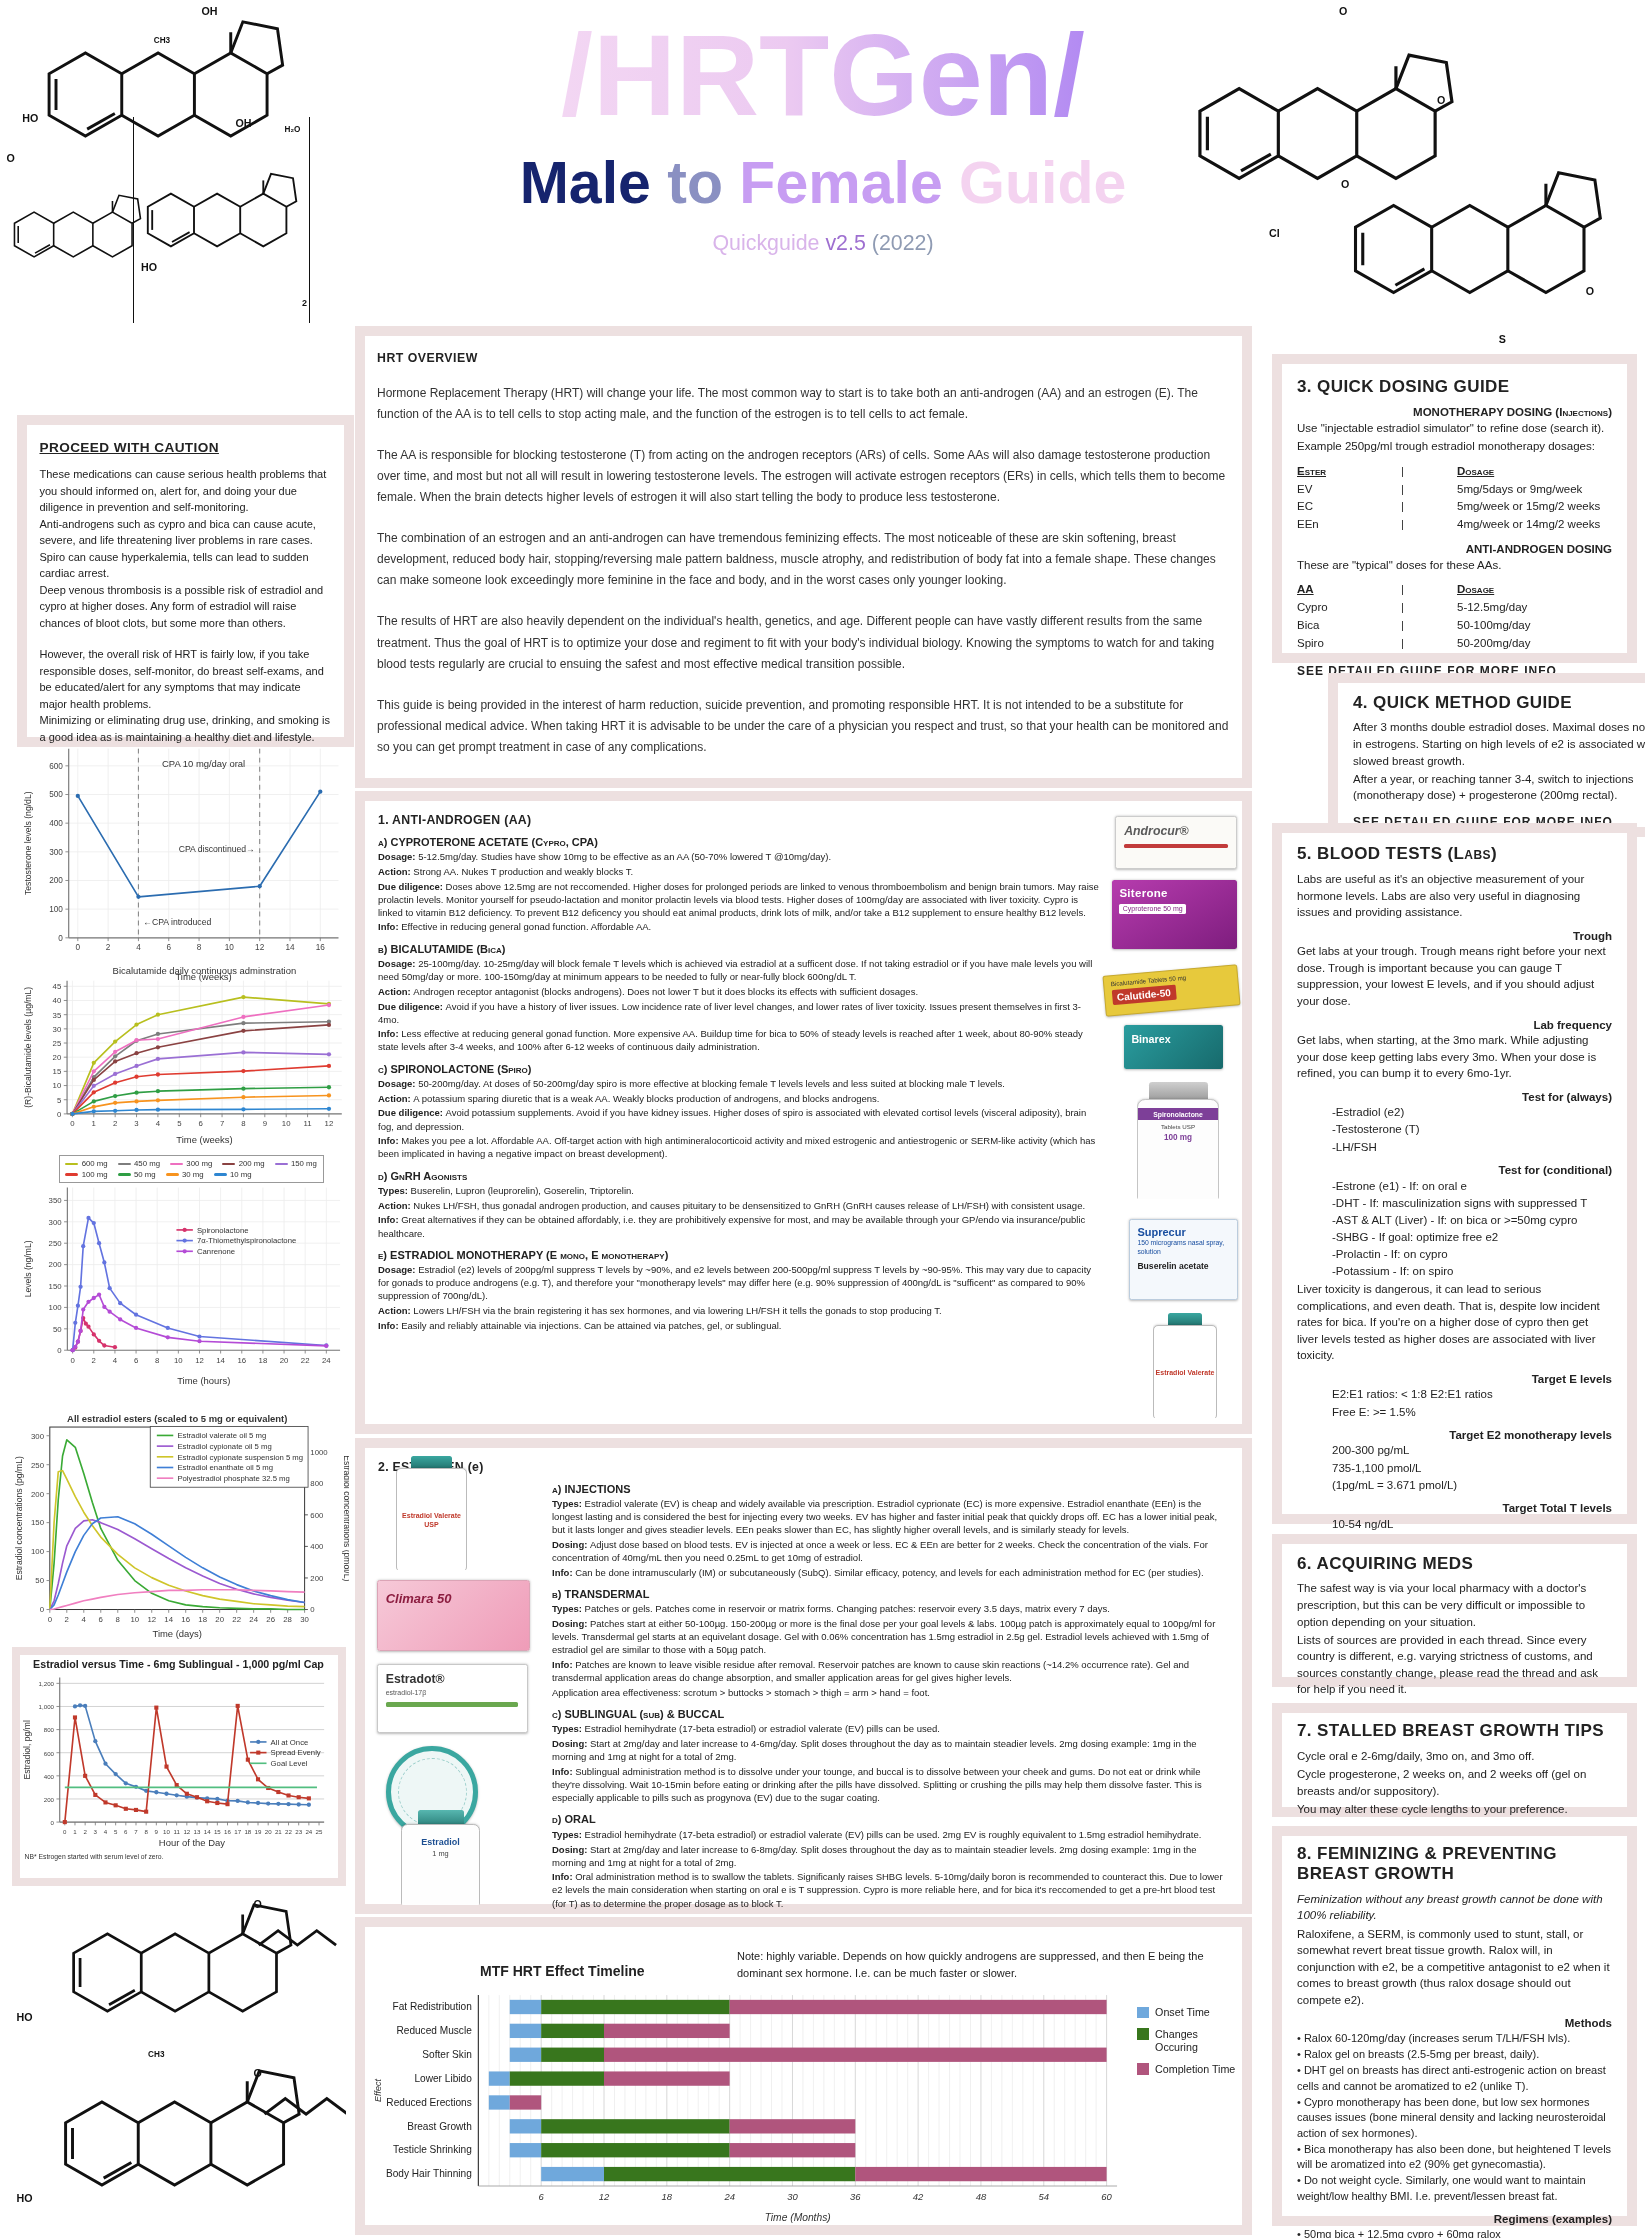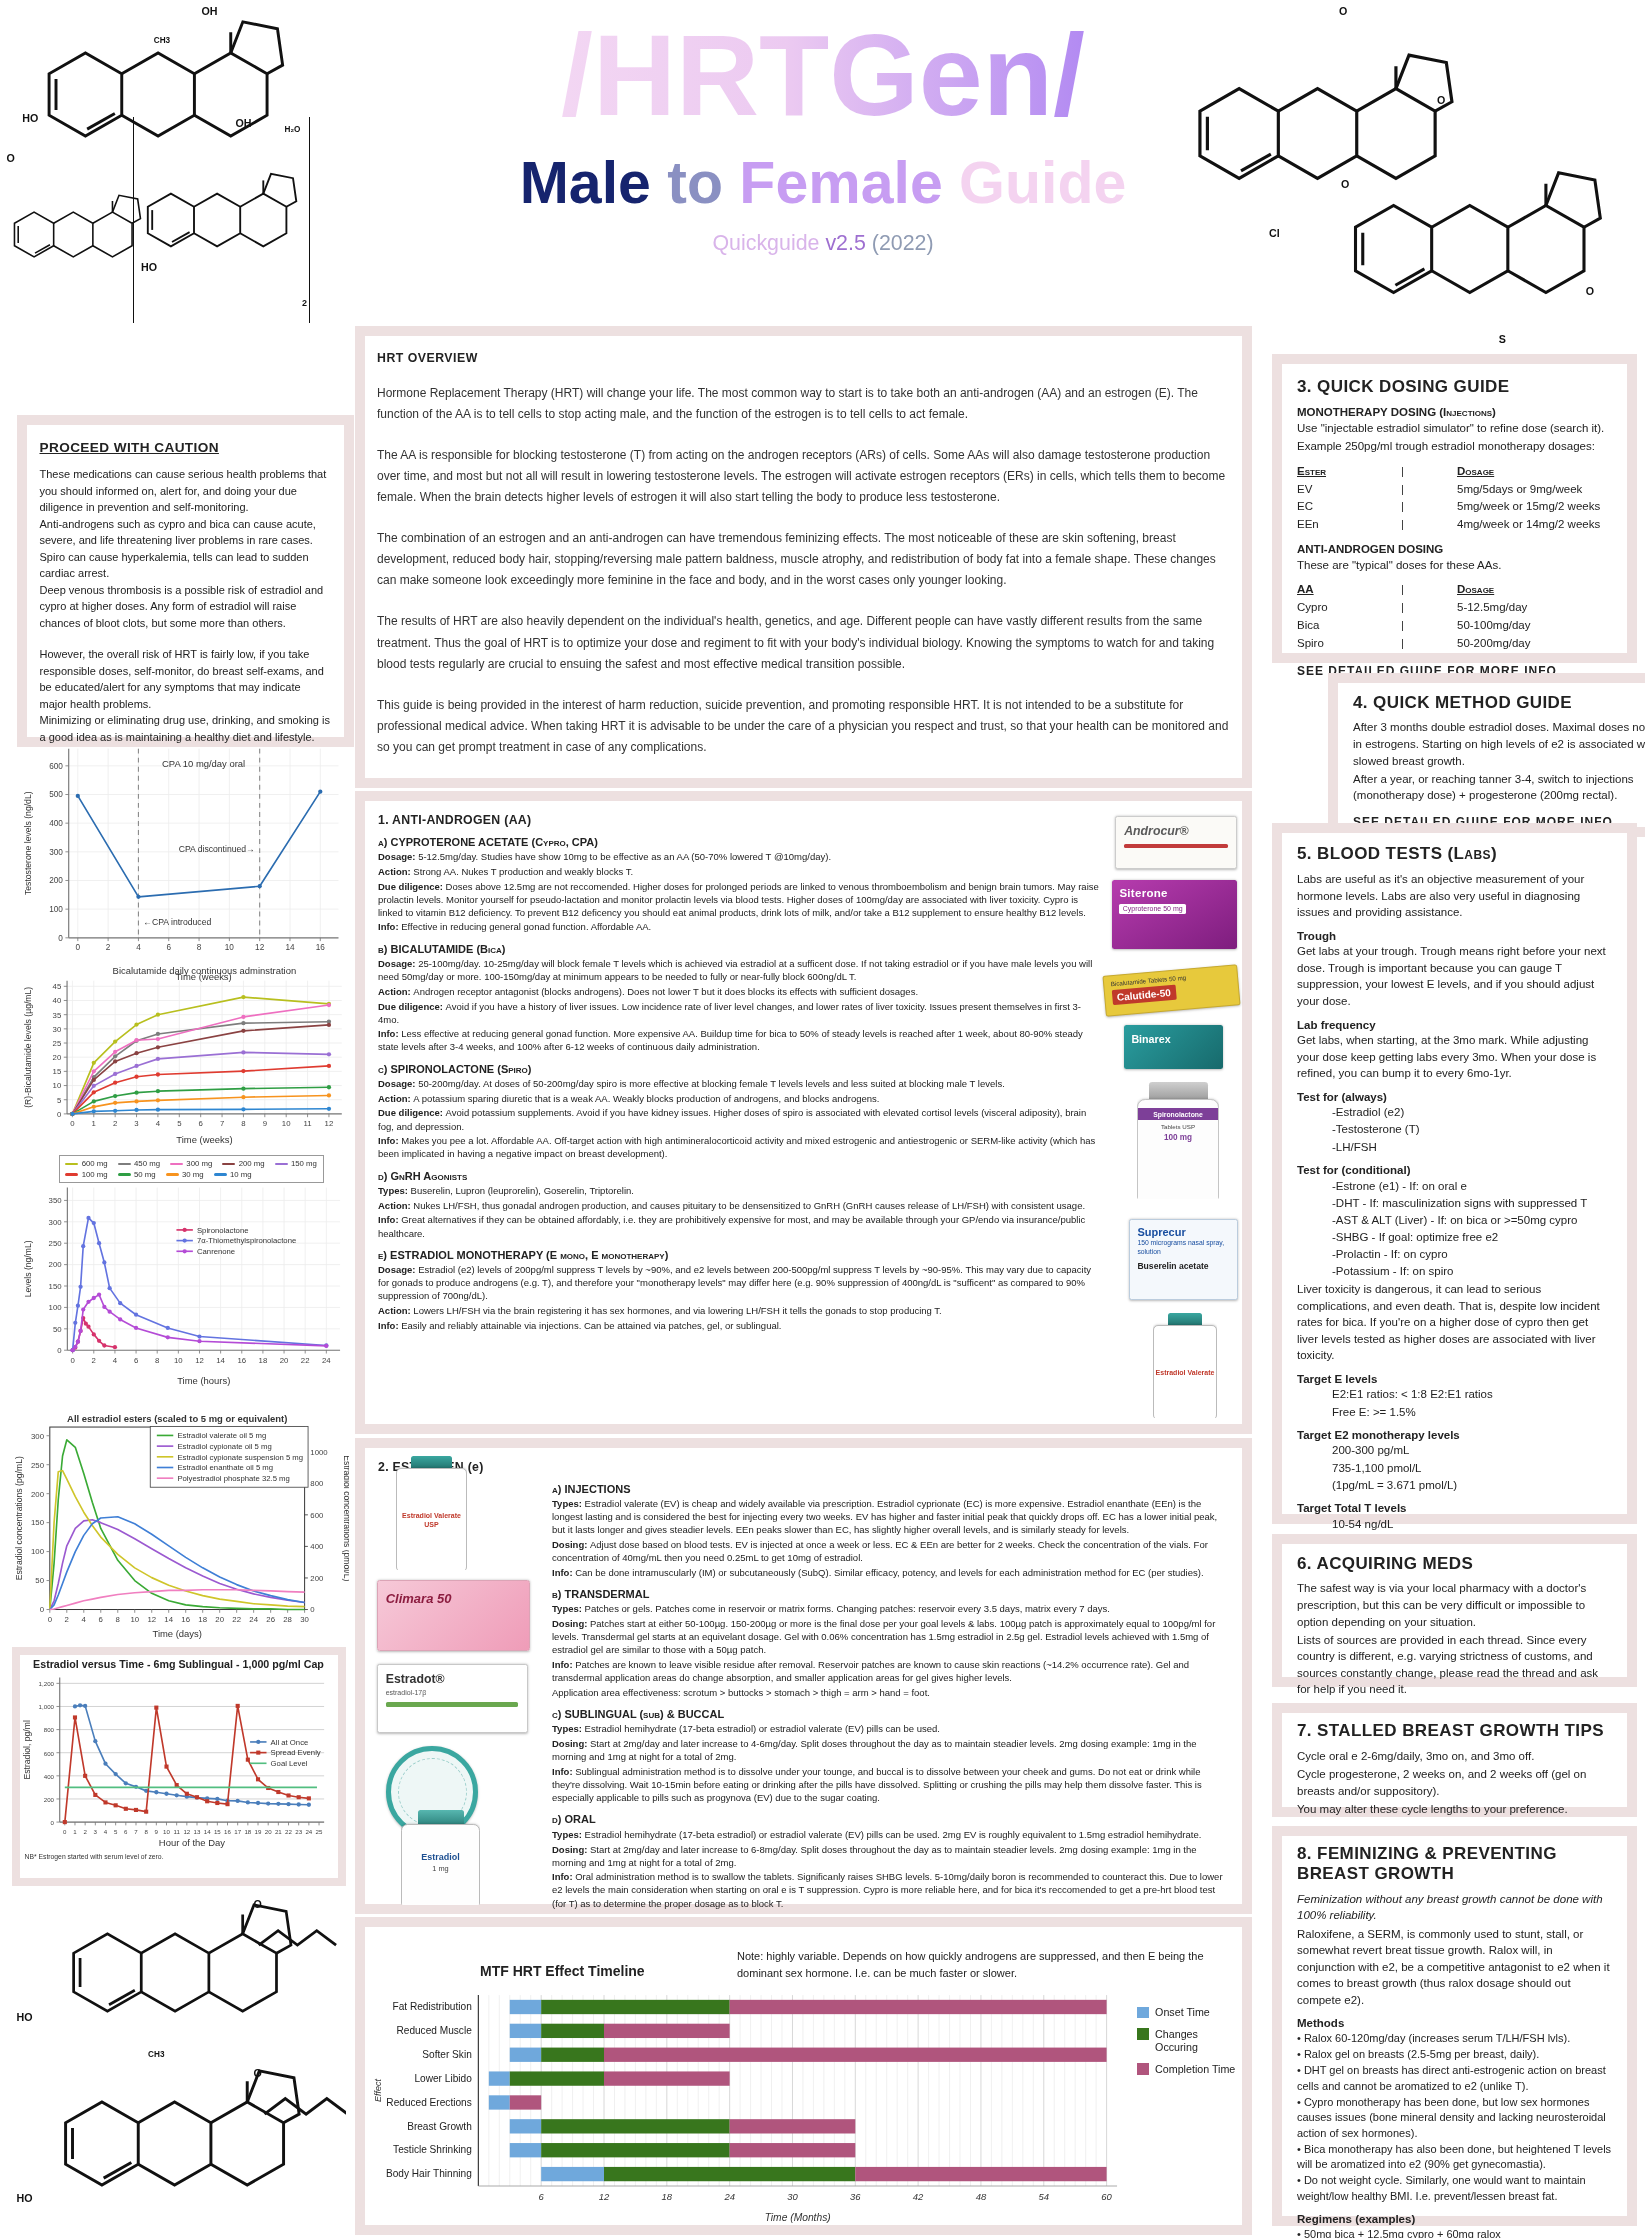--- a/index.html
+++ b/index.html
@@ -33,21 +33,21 @@
   .swrap{padding:10px 13px;position:relative;height:100%;box-sizing:border-box;}
   .stitle{font-size:12.3px;font-weight:bold;letter-spacing:0.3px;margin:1.6px 0 8.2px;}
   .drug-h{font-size:11px;font-weight:bold;margin:9px 0 2.5px;}
   .dline{font-size:9.5px;line-height:1.38;margin:0 0 1.6px;color:#222;}
   .dline b{font-weight:bold;}
   .s1text{width:724px;}
   .s2text{margin-left:174px;margin-right:3.3px;}
   
   .bwrap{padding:10px 15px;}
   .btitle{font-size:17px;font-weight:bold;letter-spacing:0.4px;margin:3.3px 0 6.6px;}
-  .bh{font-size:11.5px;font-weight:bold;margin:9px 0 1.6px;}
+  .bh{font-size:11.5px;font-weight:bold;margin:9px 0 1.6px;text-align:right;}
   .bp{font-size:11.5px;line-height:1.44;margin:1.6px 0;}
   .bp.it{font-style:italic;}
   .bi{font-size:11.5px;line-height:1.42;margin:0.8px 0 0.8px 35px;}
   .bb{font-size:11px;line-height:1.4;margin:0.8px 0;}
   .foot{font-size:12px;letter-spacing:1px;margin-top:11.5px;font-weight:bold;}
   .trow{display:flex;font-size:11.5px;line-height:1.55;gap:28px;}
   .tc1{width:76px;}.tpipe{width:28px;color:#333;}.tc2{flex:1;}
   .thead .tc1,.thead .tc2{font-weight:bold;text-decoration:underline;}
   
   .chart{position:absolute;}
@@ -96,21 +96,21 @@
   .cli-sub{font-size:6.6px;color:#74374c;margin-top:4.1px;}
   .m-estradot{background:#fff;border:0.8px solid #c8c8c8;padding:7.4px 8.2px;}
   .dot-brand{font-size:12.3px;font-weight:bold;color:#333;}
   .dot-sub{font-size:7px;color:#555;margin-top:2.5px;}
   .dot-bar{height:5px;background:#6aa84f;margin-top:6.6px;border-radius:1.6px;}
   .m-dial{border-radius:50%;border:5.8px solid #3aa7a0;background:#eef7f6;box-shadow:0 0.8px 2.5px rgba(0,0,0,.28);}
   .dial-inner{position:absolute;inset:6.6px;border:1.6px dashed #9ccfcb;border-radius:50%;}
   .m-ebottle{background:none;box-shadow:none;}
   .ecap{height:15px;background:linear-gradient(#57b7b0,#2e847e);border-radius:2.5px 2.5px 0 0;margin:0 16.5px;}
   .ebody{background:#fefefe;border:0.8px solid #bbb;border-radius:6.6px;height:calc(100% - 14px);margin-top:-0.8px;padding-top:11.5px;box-shadow:0 0.8px 2.5px rgba(0,0,0,.28);}
-  .eb-brand{font-size:9px;font-weight:bold;color:#1d4f91;text-align:center;margin-top:15px;}
+  .eb-brand{font-size:9px;font-weight:bold;color:#1d4f91;text-align:center;}
   .eb-dose{font-size:7.4px;color:#444;text-align:center;margin-top:2.5px;}
 </style>
 </head>
 <body>
 
 <div id="poster">
 
   <svg width="0" height="0" style="position:absolute">
     <symbol id="steroid" viewBox="0 0 150 100">
       <g fill="none" stroke="#111" stroke-width="1.7">

